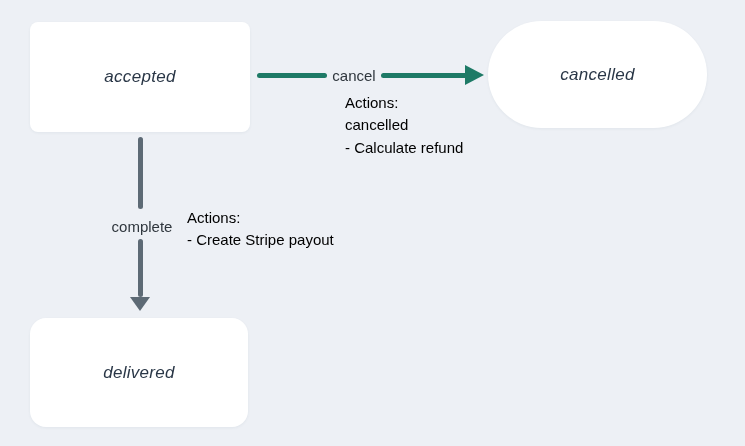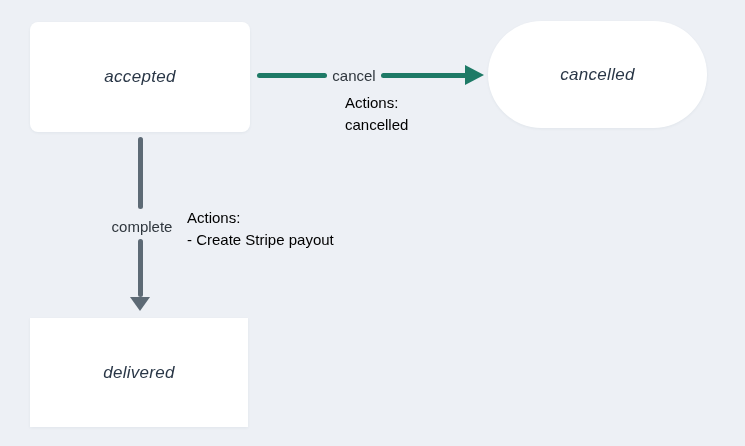--- a/index.html
+++ b/index.html
@@ -24,21 +24,21 @@
     box-shadow: 0 1px 3px rgba(40, 60, 80, 0.06);
   }
   .node-label {
     font-style: italic;
     font-size: 17px;
     color: #2a3747;
     letter-spacing: 0.3px;
   }
   #node-accepted  { left: 30px;  top: 22px;  width: 220px; height: 110px; border-radius: 8px; }
   #node-cancelled { left: 488px; top: 21px;  width: 219px; height: 107px; border-radius: 54px; }
-  #node-delivered { left: 30px;  top: 318px; width: 218px; height: 109px; border-radius: 0; }
+  #node-delivered { left: 30px;  top: 318px; width: 218px; height: 109px; border-radius: 16px; }
 
   
   .h-line {
     position: absolute;
     height: 5px;
     background: #1e7a66;
     border-radius: 2.5px;
   }
   #cancel-line-left  { left: 257px; top: 73px; width: 70px; }
   #cancel-line-right { left: 381px; top: 73px; width: 86px; }
@@ -104,20 +104,21 @@
   <div class="h-line" id="cancel-line-right"></div>
   <div id="cancel-arrowhead"></div>
 
   <div class="node" id="node-cancelled">
     <span class="node-label">cancelled</span>
   </div>
 
   <div class="note" id="note-cancel">
     <div>Actions:</div>
     <div>cancelled</div>
+    <div>- Calculate refund</div>
   </div>
 
   <div class="v-line" id="complete-line-top"></div>
   <span class="edge-label" id="complete-label">complete</span>
   <div class="v-line" id="complete-line-bottom"></div>
   <div id="complete-arrowhead"></div>
 
   <div class="note" id="note-complete">
     <div>Actions:</div>
     <div>- Create Stripe payout</div>

